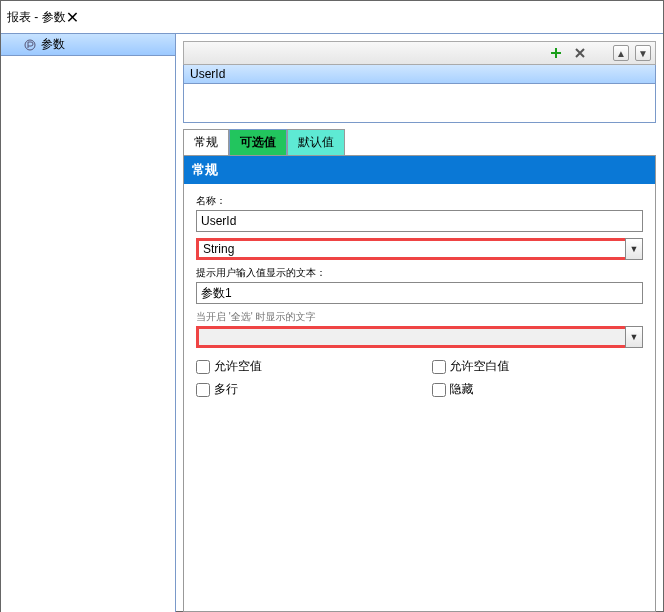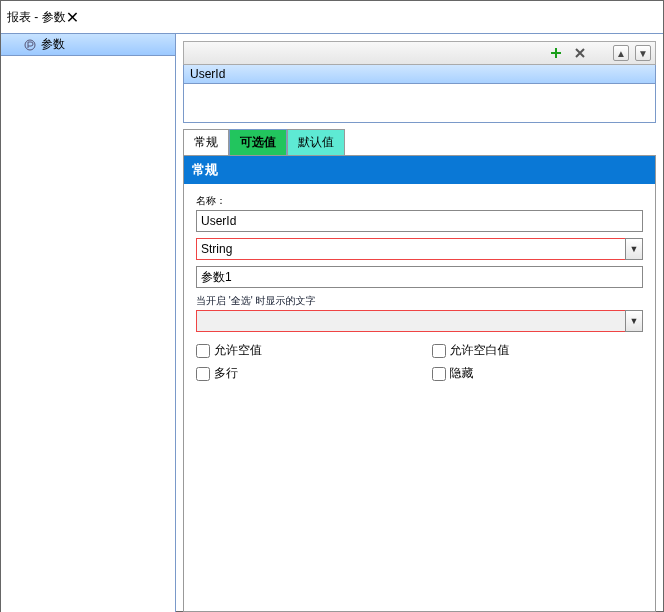--- a/index.html
+++ b/index.html
@@ -34,24 +34,24 @@
   .tab.active { background: #fff; position: relative; z-index: 2; }
   .tab.sel-blue { background: #22c55e; border-color: #7a99c9; font-weight: bold; }
 
   .tab-content { margin: 0 7px 7px 7px; border: 1px solid #999; padding: 0; flex: 1; display: flex; flex-direction: column; overflow: hidden; }
   .section-header { background: #0a78d6; color: #fff; font-weight: bold; padding: 5px 8px; font-size: 13px; }
   .form-area { padding: 10px 12px; }
   .form-row { margin-bottom: 6px; }
   .form-label { display: block; margin-bottom: 2px; font-size: 10px; }
   .text-input { width: 100%; height: 22px; border: 1px solid #888; padding: 2px 4px; font-size: 12px; }
   .select-wrap { position: relative; width: 100%; }
-  .select-input { width: 100%; height: 22px; border: 1px solid #ef4444; padding: 2px 15px 2px 4px; font-size: 12px; background: #fff; }
+  .select-input { width: 100%; height: 22px; border: 3px solid #ef4444; padding: 2px 15px 2px 4px; font-size: 12px; background: #fff; }
   .select-btn { position: absolute; right: 0; top: 0; width: 18px; height: 22px; border: 1px solid #888; border-left: 1px solid #888; background: linear-gradient(#fff,#e6e6e6); display: flex; align-items: center; justify-content: center; font-size: 9px; color: #333; }
 
-  .disabled-label { color: #0f172a; }
+  .disabled-label { color: #737373; }
   .disabled-select .select-input { background: #f0f0f0; }
 
   .checks { display: grid; grid-template-columns: 1fr 1fr; gap: 6px 24px; margin-top: 10px; }
   .check { display: flex; align-items: center; gap: 4px; font-size: 12px; }
   .check input { width: 14px; height: 14px; margin: 0; }
 </style>
 </head>
 <body>
 
 <div class="window">
@@ -116,20 +116,21 @@
           </div>
 
           <div class="form-row">
             <div class="select-wrap">
               <input class="select-input" type="text" readonly="" value="String" style="">
               <div class="select-btn">▼</div>
             </div>
           </div>
 
           <div class="form-row">
+            <label class="form-label">提示用户输入值显示的文本：</label>
             <input class="text-input" type="text" value="参数1" style="">
           </div>
 
           <div class="form-row">
             <label class="form-label disabled-label">当开启 '全选' 时显示的文字</label>
             <div class="select-wrap disabled-select">
               <input class="select-input" type="text" disabled="" value="" style="">
               <div class="select-btn">▼</div>
             </div>
           </div>

